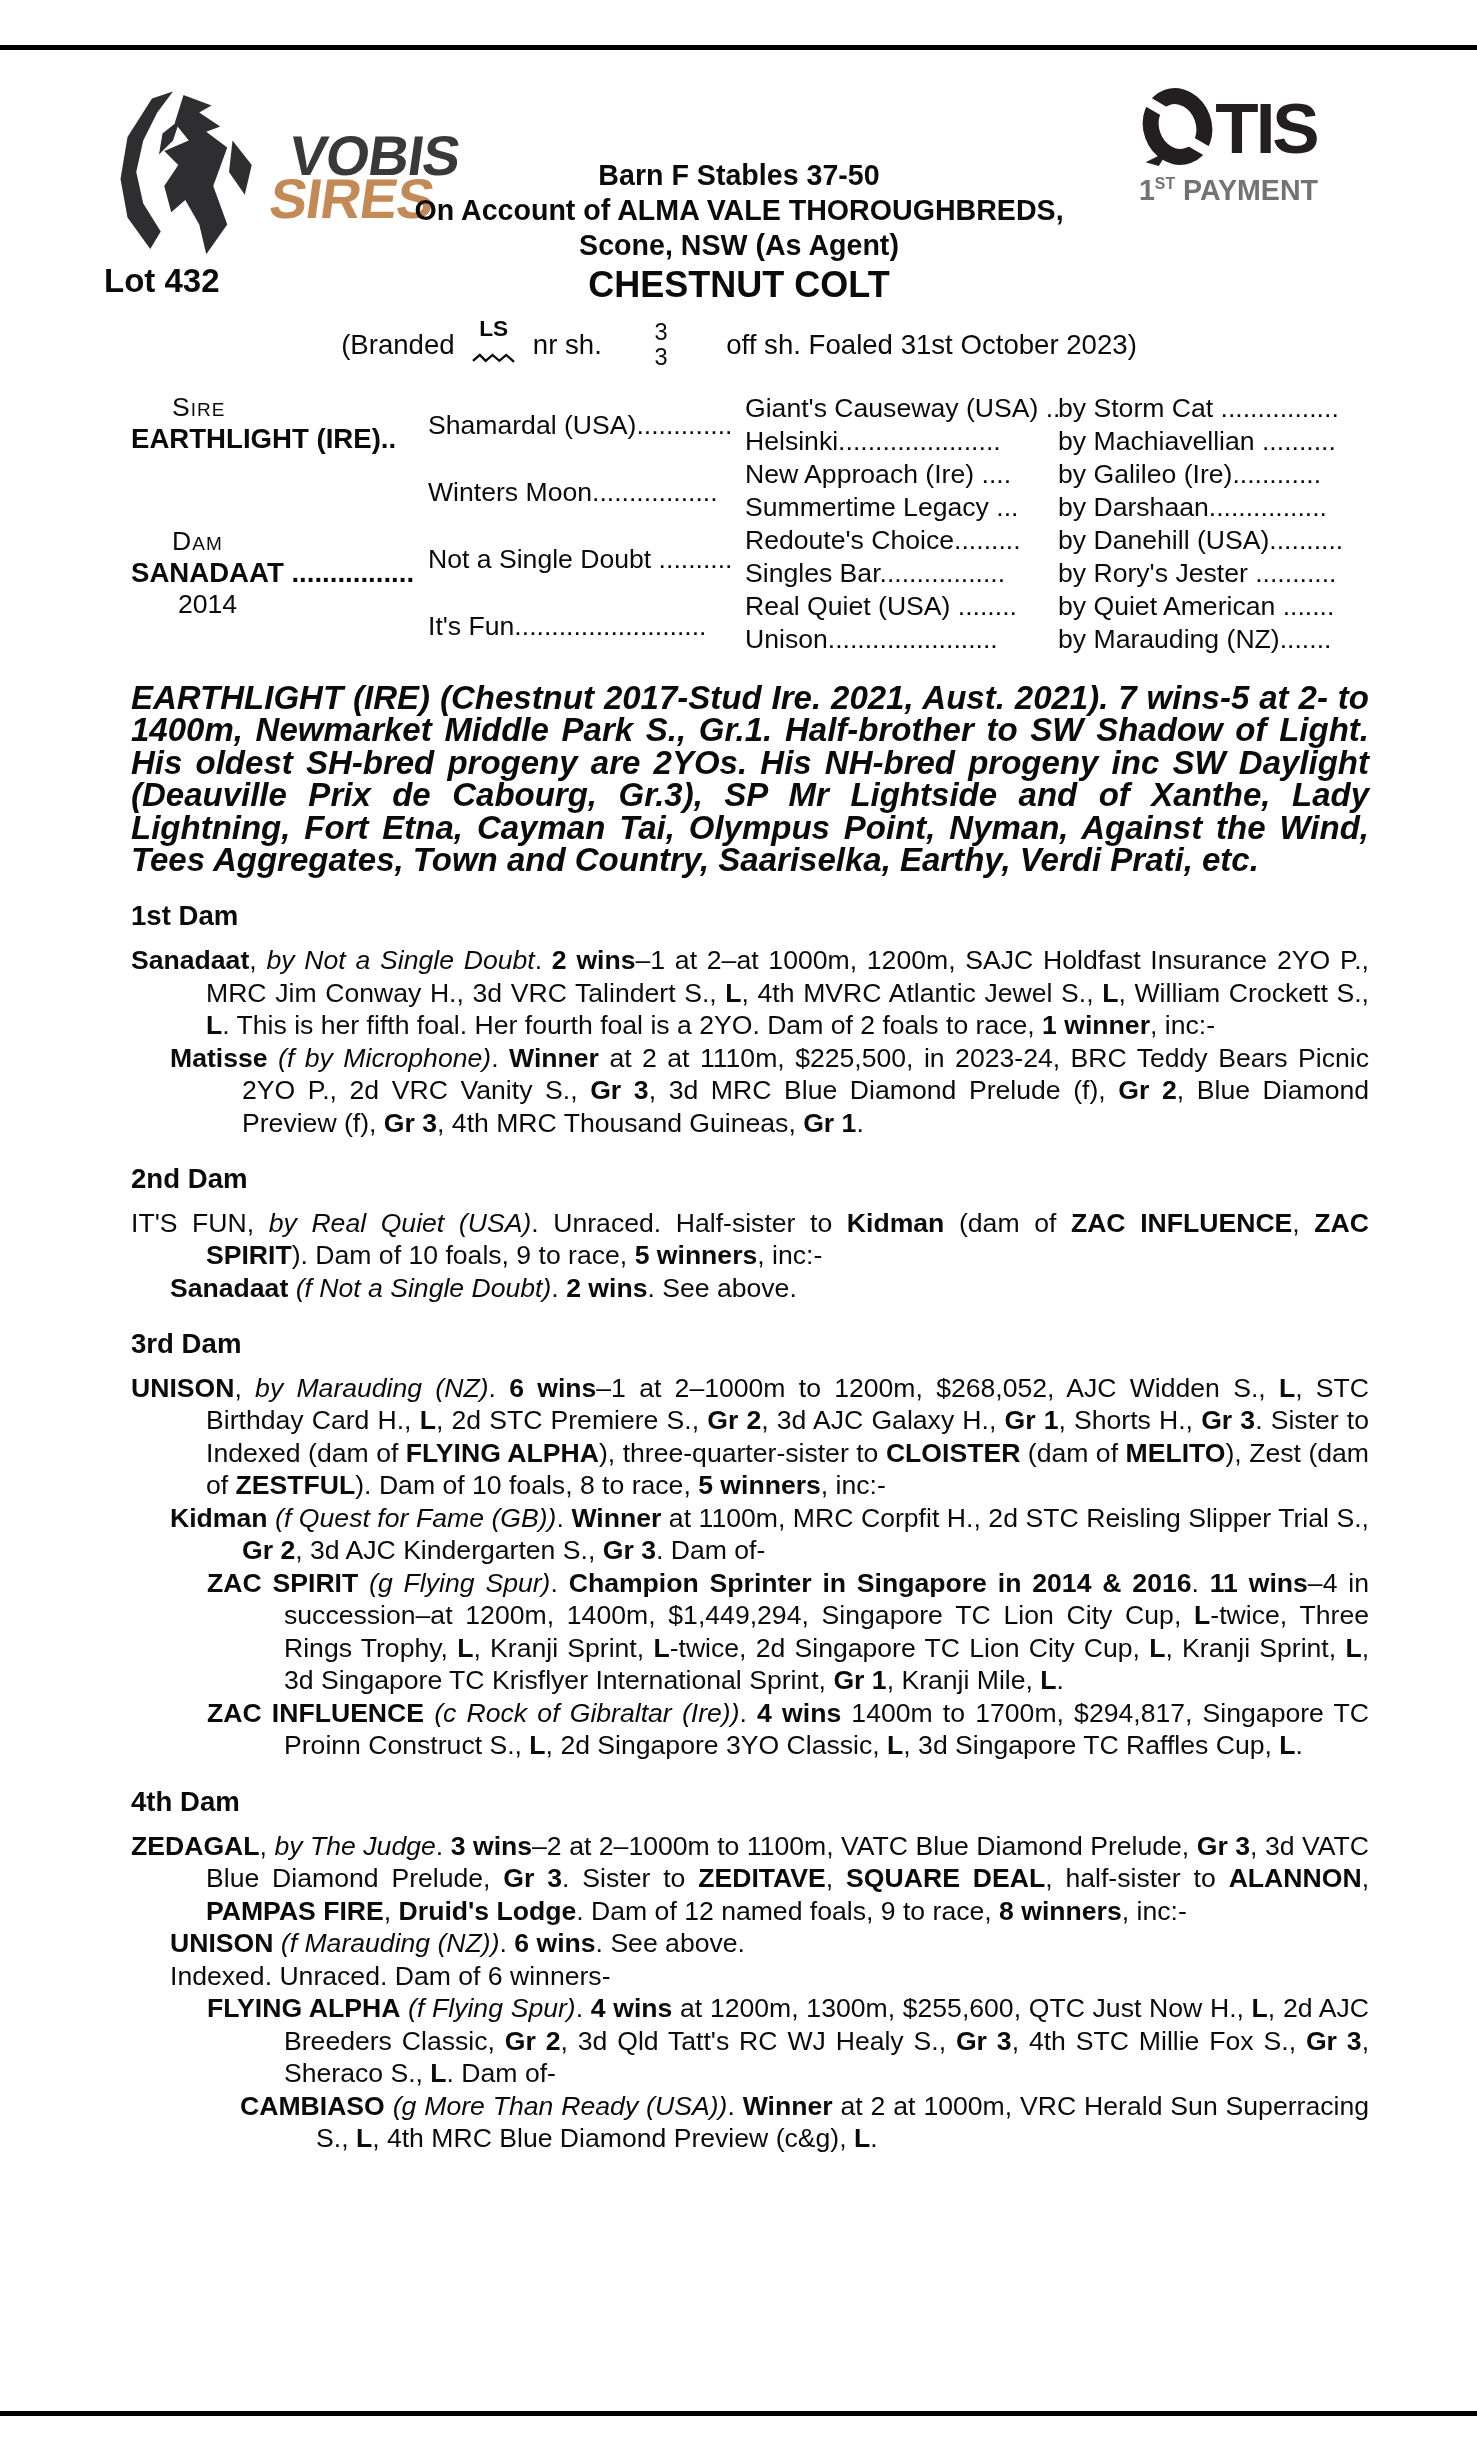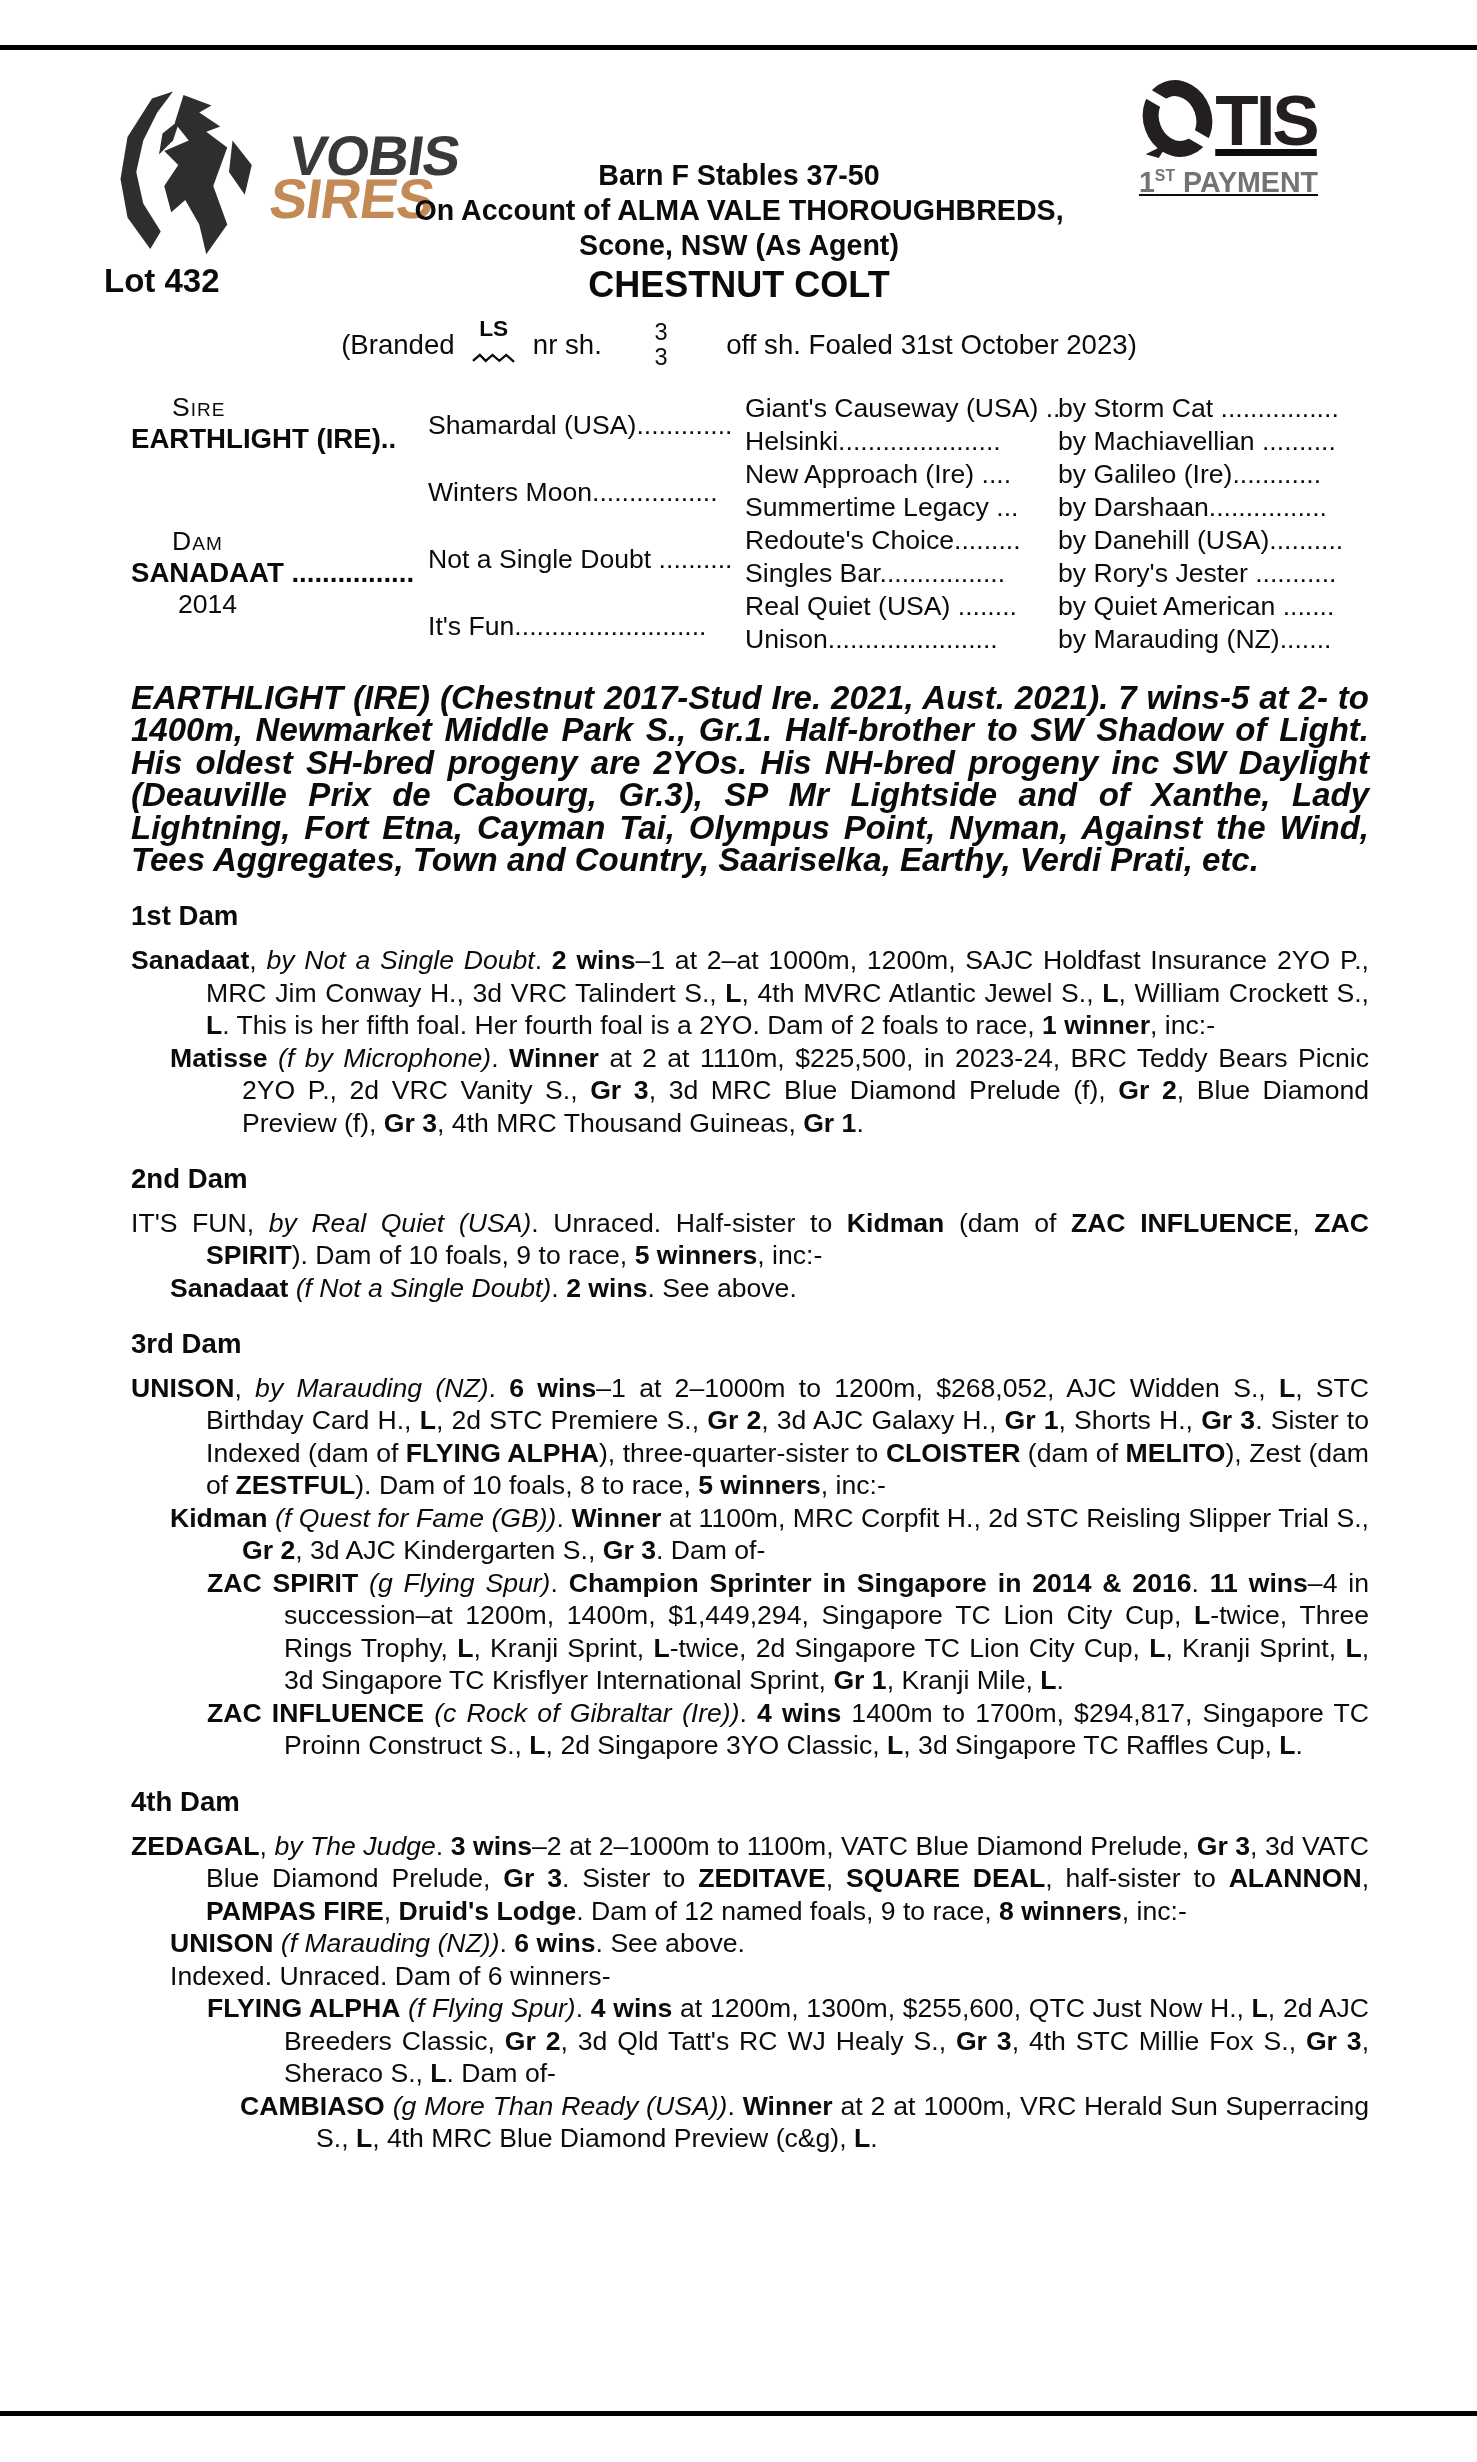--- a/index.html
+++ b/index.html
@@ -9,21 +9,21 @@
   .rule-top{top:45px;}
   .rule-bottom{top:2411px;}
 
   
   .vobis{position:absolute;left:110px;top:87px;display:flex;align-items:center;gap:2px;}
   .vobis-words{transform:skewX(-8deg);font-weight:900;line-height:47px;font-size:56px;letter-spacing:-1px;}
   .vobis-l1{color:#39393b;}
   .vobis-l2{color:#c38a56;margin-left:-13.8px;margin-top:-3.9px;}
   .consignor{position:absolute;left:0;top:158px;width:100%;text-align:center;
              font-weight:bold;font-size:28.6px;line-height:35px;}
-  .qtis{position:absolute;left:1066px;top:79px;width:325px;text-align:center;text-decoration:underline;}
+  .qtis{position:absolute;left:1066px;top:87px;width:325px;text-align:center;}
   .qtis-row{display:flex;align-items:center;justify-content:center;}
   .qtis-word{font-weight:900;font-size:71px;letter-spacing:-3px;color:#231f20;line-height:75px;}
   .payment{font-weight:800;font-size:28.6px;color:#737373;margin-top:4px;letter-spacing:0px;}
   .payment sup{font-size:15.8px;vertical-align:super;}
   .lot{position:absolute;left:104px;top:262px;font-size:33px;font-weight:bold;}
   .colt-title{position:absolute;left:0;top:264px;width:100%;text-align:center;
               font-size:36px;font-weight:bold;letter-spacing:0px;}
   .branded{position:absolute;left:0;top:319px;width:100%;text-align:center;font-size:27.6px;}
   .branded>span{vertical-align:middle;}
   .brandmark{display:inline-block;text-align:center;margin:0 9.9px;vertical-align:middle;}

